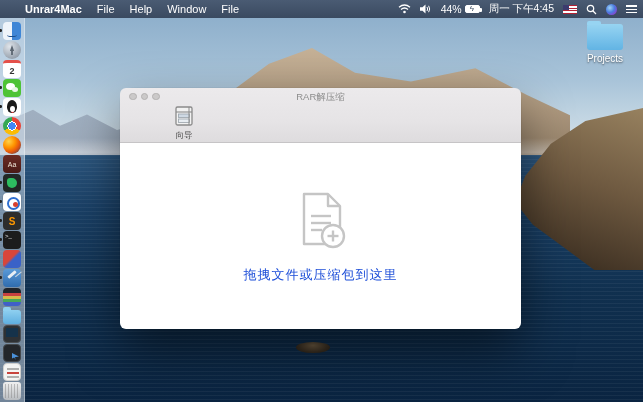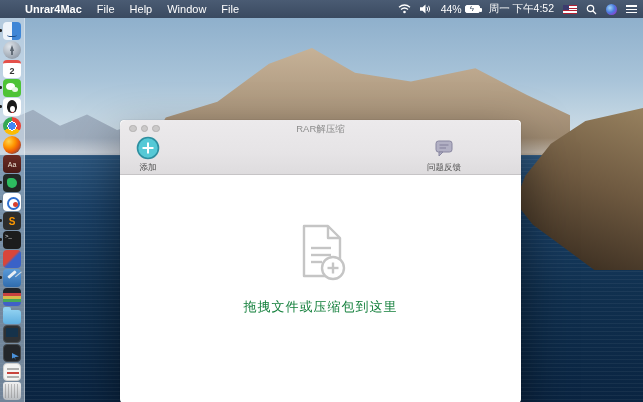--- a/index.html
+++ b/index.html
@@ -101,42 +101,42 @@
 
   
   .proj { position:absolute; right:14px; top:24px; width:48px; text-align:center; z-index:30; }
   .proj-icon { position:relative; width:36px; height:26px; margin:0 auto;
          background:linear-gradient(180deg,#97d4f2,#62b4e4); border-radius:2px 3px 3px 3px; }
   .proj-icon::before { content:""; position:absolute; left:0; top:-3px; width:14px; height:4px;
          background:#97d4f2; border-radius:2px 2px 0 0; }
   .proj-label { margin-top:3px; font-size:10px; color:#fff; text-shadow:0 1px 2px rgba(0,0,0,.65); }
 
   
-  .window { position:absolute; left:120px; top:88px; width:401px; height:283px; z-index:20;
-         border-radius:4px; background:#fff;
-         box-shadow:0 22px 50px rgba(0,0,0,.5),0 0 1px rgba(0,0,0,.35);margin-top:32px; }
+  .window { position:absolute; left:120px; top:88px; width:401px; height:241px; z-index:20;
+         border-radius:15px; background:#fff;
+         box-shadow:0 22px 50px rgba(0,0,0,.5),0 0 1px rgba(0,0,0,.35); }
   .win-header { position:absolute; left:0; top:0; right:0; height:55px;
          background:linear-gradient(180deg,#eceaec 0%,#e6e4e6 60%,#dedcde 100%);
          border-bottom:1px solid #c6c4c6; border-radius:6px 6px 0 0; }
   .win-title { position:absolute; left:0; right:0; top:3px; text-align:center;
          font-size:9.5px; color:#8d8d8d; }
   .tl { position:absolute; top:4.5px; width:7.5px; height:7.5px; border-radius:50%;
          background:#cbc9c9; border:.5px solid #b3b1b1; }
   .tl-close { left:9px; } .tl-min { left:20.5px; } .tl-zoom { left:32px; }
   .tb-btn { position:absolute; top:16px; width:44px; text-align:center; cursor:default; }
   .tb-label { font-size:8.5px; color:#4d4d4d; margin-top:2px; }
   .tb-add { left:6px; } .tb-wizard { left:42px; }
   .tb-feedback { right:55px; } .tb-info { right:12px; }
   .tb-iconbox { height:24px; display:flex; align-items:center; justify-content:center; }
 
   
   .win-content { position:absolute; left:0; right:0; top:56px; bottom:0; background:#fff;
          border-radius:0 0 6px 6px; display:flex; flex-direction:column; align-items:center; }
   .drop-icon { margin-top:46px; }
-  .drop-hint { margin-top:14px; font-size:13px; color:#15803d; letter-spacing:1px; }
+  .drop-hint { margin-top:14px; font-size:13px; color:#1d4ed8; letter-spacing:1px; }
 </style>
 </head>
 <body>
 
 <div class="screen">
 
   <div class="sky"></div>
   <div class="ridge-left"></div>
   <div class="mountain"></div>
   <div class="haze"></div>
@@ -163,21 +163,21 @@
         <polygon points="0,3.2 2.5,3.2 5.5,0.6 5.5,9.4 2.5,6.8 0,6.8" fill="#fff"></polygon>
         <path d="M7 3 Q8.4 5 7 7" stroke="#fff" stroke-width="1" fill="none"></path>
         <path d="M8.6 1.8 Q10.8 5 8.6 8.2" stroke="#fff" stroke-width="1" fill="none"></path>
       </svg>
       <span class="batt-wrap">
         <span>44%</span>
         <span class="battery">
             <span class="bolt">ϟ</span>
           </span>
       </span>
-      <span>周一 下午4:52</span>
+      <span>周一 下午4:45</span>
       <span class="flag"></span>
       <svg class="search-svg" width="11" height="11" viewBox="0 0 11 11">
         <circle cx="4.5" cy="4.5" r="3.2" stroke="#fff" stroke-width="1.2" fill="none"></circle>
         <line x1="7" y1="7" x2="10" y2="10" stroke="#fff" stroke-width="1.3"></line>
       </svg>
       <span class="siri"></span>
       <span class="nc-icon"></span>
     </div>
   </div>
 
@@ -216,51 +216,46 @@
         <span class="dot"></span>
       </div>
     <div class="dk ic-media"></div>
     <div class="dk ic-folder"></div>
     <div class="dk ic-display1"></div>
     <div class="dk ic-display2"></div>
     <div class="dk ic-stack"></div>
     <div class="dk ic-trash"></div>
   </div>
 
+  <div class="proj">
+    <div class="proj-icon"></div>
+    <div class="proj-label">Projects</div>
+  </div>
 
   <div class="window">
     <div class="win-header">
       <span class="tl tl-close"></span>
       <span class="tl tl-min"></span>
       <span class="tl tl-zoom"></span>
       <div class="win-title">RAR解压缩</div>
 
-      <div class="tb-btn tb-add">
+
+      <div class="tb-btn tb-wizard">
         <div class="tb-iconbox">
-          <svg width="24" height="24" viewBox="0 0 24 24">
-            <circle cx="12" cy="12" r="10.5" fill="#55c9d6" stroke="#2e8fa0" stroke-width="1.6"></circle>
-            <line x1="12" y1="6.5" x2="12" y2="17.5" stroke="#fff" stroke-width="2"></line>
-            <line x1="6.5" y1="12" x2="17.5" y2="12" stroke="#fff" stroke-width="2"></line>
+          <svg width="22" height="22" viewBox="0 0 22 22">
+            <rect x="3" y="2" width="16" height="18" rx="1.5" fill="#f2f2f2" stroke="#8a8a8a" stroke-width="1.3"></rect>
+            <line x1="3" y1="7" x2="19" y2="7" stroke="#8a8a8a" stroke-width="1.1"></line>
+            <rect x="5.5" y="9" width="11" height="3.5" fill="#cfd9e4" stroke="#9aa2aa" stroke-width=".8"></rect>
+            <rect x="5.5" y="14" width="11" height="3.5" fill="#e8edf2" stroke="#9aa2aa" stroke-width=".8"></rect>
+            <line x1="16" y1="2" x2="16" y2="20" stroke="#8a8a8a" stroke-width="1"></line>
           </svg>
         </div>
-        <div class="tb-label">添加</div>
-      </div>
-
-
-      <div class="tb-btn tb-feedback">
-        <div class="tb-iconbox">
-          <svg width="22" height="22" viewBox="0 0 22 22">
-            <rect x="3" y="4" width="16" height="11" rx="2.5" fill="#b2b0c4" stroke="#8886a0" stroke-width="1"></rect>
-            <polygon points="6,15 6,19 10,15" fill="#b2b0c4" stroke="#8886a0" stroke-width="1"></polygon>
-            <line x1="6.5" y1="8" x2="15.5" y2="8" stroke="#8a88a2" stroke-width="1.2"></line>
-            <line x1="6.5" y1="11" x2="13" y2="11" stroke="#8a88a2" stroke-width="1.2"></line>
-          </svg>
-        </div>
-        <div class="tb-label">问题反馈</div>
-      </div>
+        <div class="tb-label">向导</div>
+      </div>
+
 
     </div>
 
     <div class="win-content">
       <svg class="drop-icon" width="58" height="62" viewBox="0 0 58 62">
         <path d="M12 4 h24 l12 12 v38 h-36 z" fill="none" stroke="#c5c5c5" stroke-width="2.4" stroke-linejoin="round"></path>
         <path d="M36 4 v12 h12" fill="none" stroke="#c5c5c5" stroke-width="2.4" stroke-linejoin="round"></path>
         <line x1="19" y1="26" x2="39" y2="26" stroke="#c5c5c5" stroke-width="2.4"></line>
         <line x1="19" y1="33" x2="39" y2="33" stroke="#c5c5c5" stroke-width="2.4"></line>
         <line x1="19" y1="40" x2="30" y2="40" stroke="#c5c5c5" stroke-width="2.4"></line>

